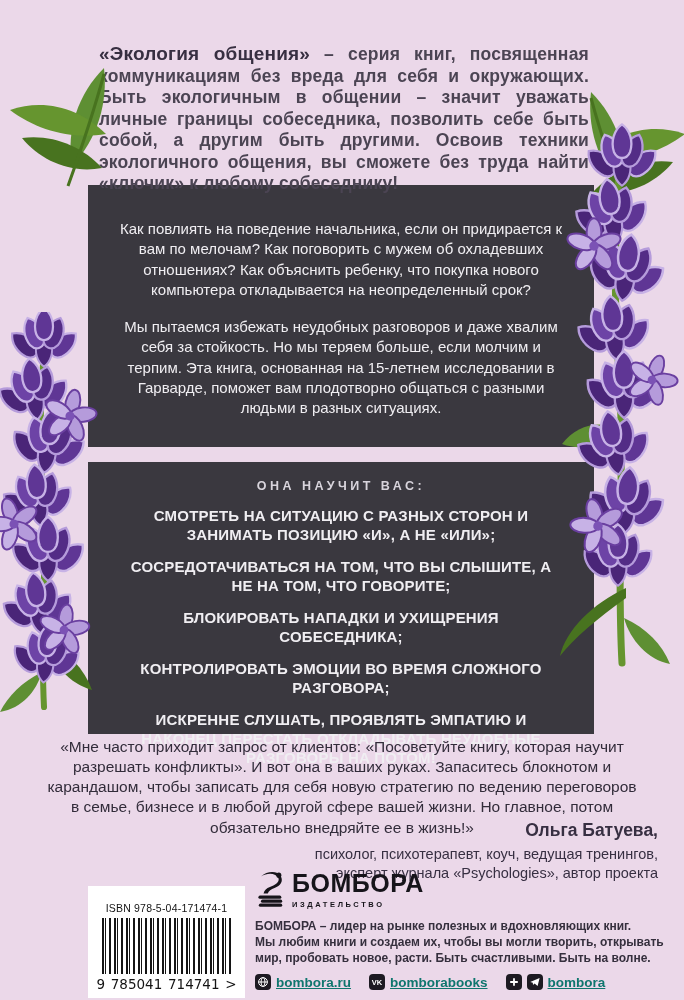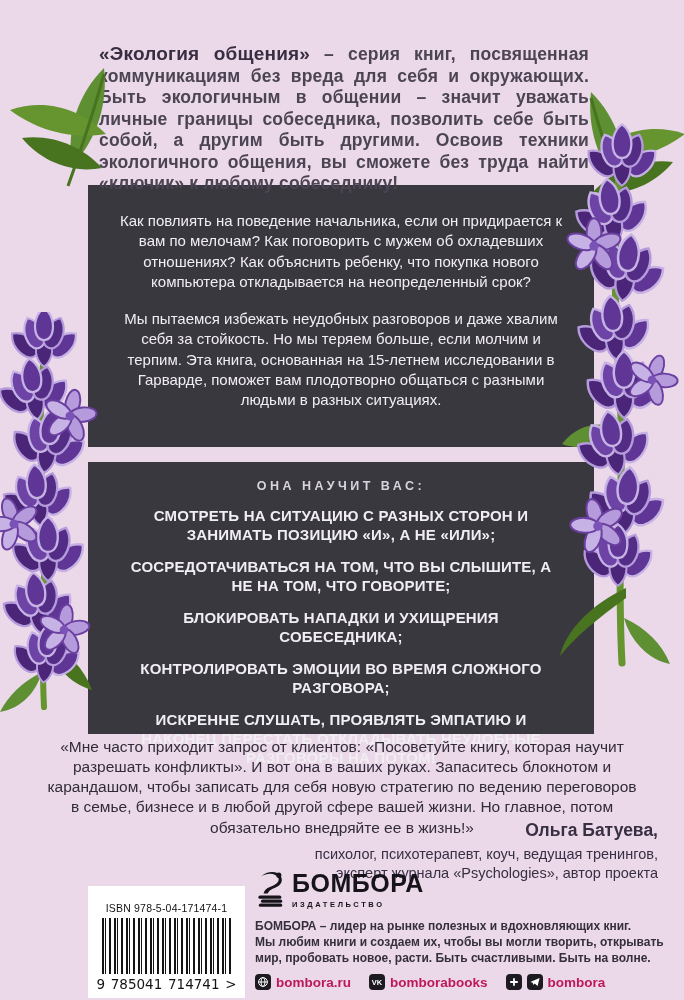--- a/index.html
+++ b/index.html
@@ -9,21 +9,21 @@
 
   
   .intro{position:absolute;left:99px;top:42px;width:490px;z-index:3;
          font-size:17.5px;line-height:1.23;font-weight:bold;color:#4B4453;
          text-align:justify;letter-spacing:0.2px;}
   .intro .lead{color:#372F41;font-size:19px;}
 
   
   .darkbox{position:absolute;left:88px;width:506px;background:#3A383F;color:#F0EEF2;
            text-align:center;box-sizing:border-box;z-index:2;}
-  .box1{top:185px;height:262px;padding:26px 26px 0;font-size:15px;line-height:1.35;}
+  .box1{top:185px;height:262px;padding:34px 26px 0;font-size:15px;line-height:1.35;}
   .box1 p{margin:0 0 17px;}
   .box2{top:462px;height:272px;padding:17px 36px 0;}
   .bhead{font-size:12.5px;font-weight:bold;letter-spacing:3.5px;color:#D8D4DC;margin:0 0 13px;}
   .bitem{font-size:15px;font-weight:bold;line-height:1.27;letter-spacing:0.2px;margin:0 0 13px;}
 
   
   .quote{position:absolute;left:42px;top:737px;width:600px;z-index:3;text-align:center;
          font-size:15.5px;line-height:1.3;color:#322C3A;}
   .author{position:absolute;right:26px;top:820px;z-index:3;text-align:right;color:#372F42;}
   .author .name{font-size:17.5px;font-weight:bold;margin-bottom:4px;}
@@ -40,21 +40,21 @@
   .bcdigits{width:140px;display:flex;justify-content:space-between;margin-top:2px;
             font-size:13.5px;color:#141414;font-family:"DejaVu Sans",sans-serif;}
 
   
   .pub{position:absolute;left:255px;top:870px;width:418px;z-index:3;color:#332D3B;}
   .logo-row{display:flex;align-items:center;gap:3px;}
   .brand{font-size:25px;font-weight:bold;letter-spacing:0.5px;color:#16141A;line-height:1;}
   .brand-sub{font-size:7.5px;font-weight:bold;letter-spacing:2.6px;color:#16141A;margin-top:4px;}
   .pubdesc{margin-top:9px;font-size:12px;font-weight:bold;line-height:1.32;color:#352F3D;}
   .socials{display:flex;gap:18px;margin-top:8px;align-items:center;
-           font-size:13.5px;font-weight:bold;color:#be185d;}
+           font-size:13.5px;font-weight:bold;color:#0f766e;text-decoration:underline;}
   .soc{display:flex;gap:5px;align-items:center;}
   .soc svg{display:block;}
 </style>
 </head>
 <body>
 
 <div class="page">
 
   <svg width="0" height="0" style="position:absolute" aria-hidden="true">
     <defs>

